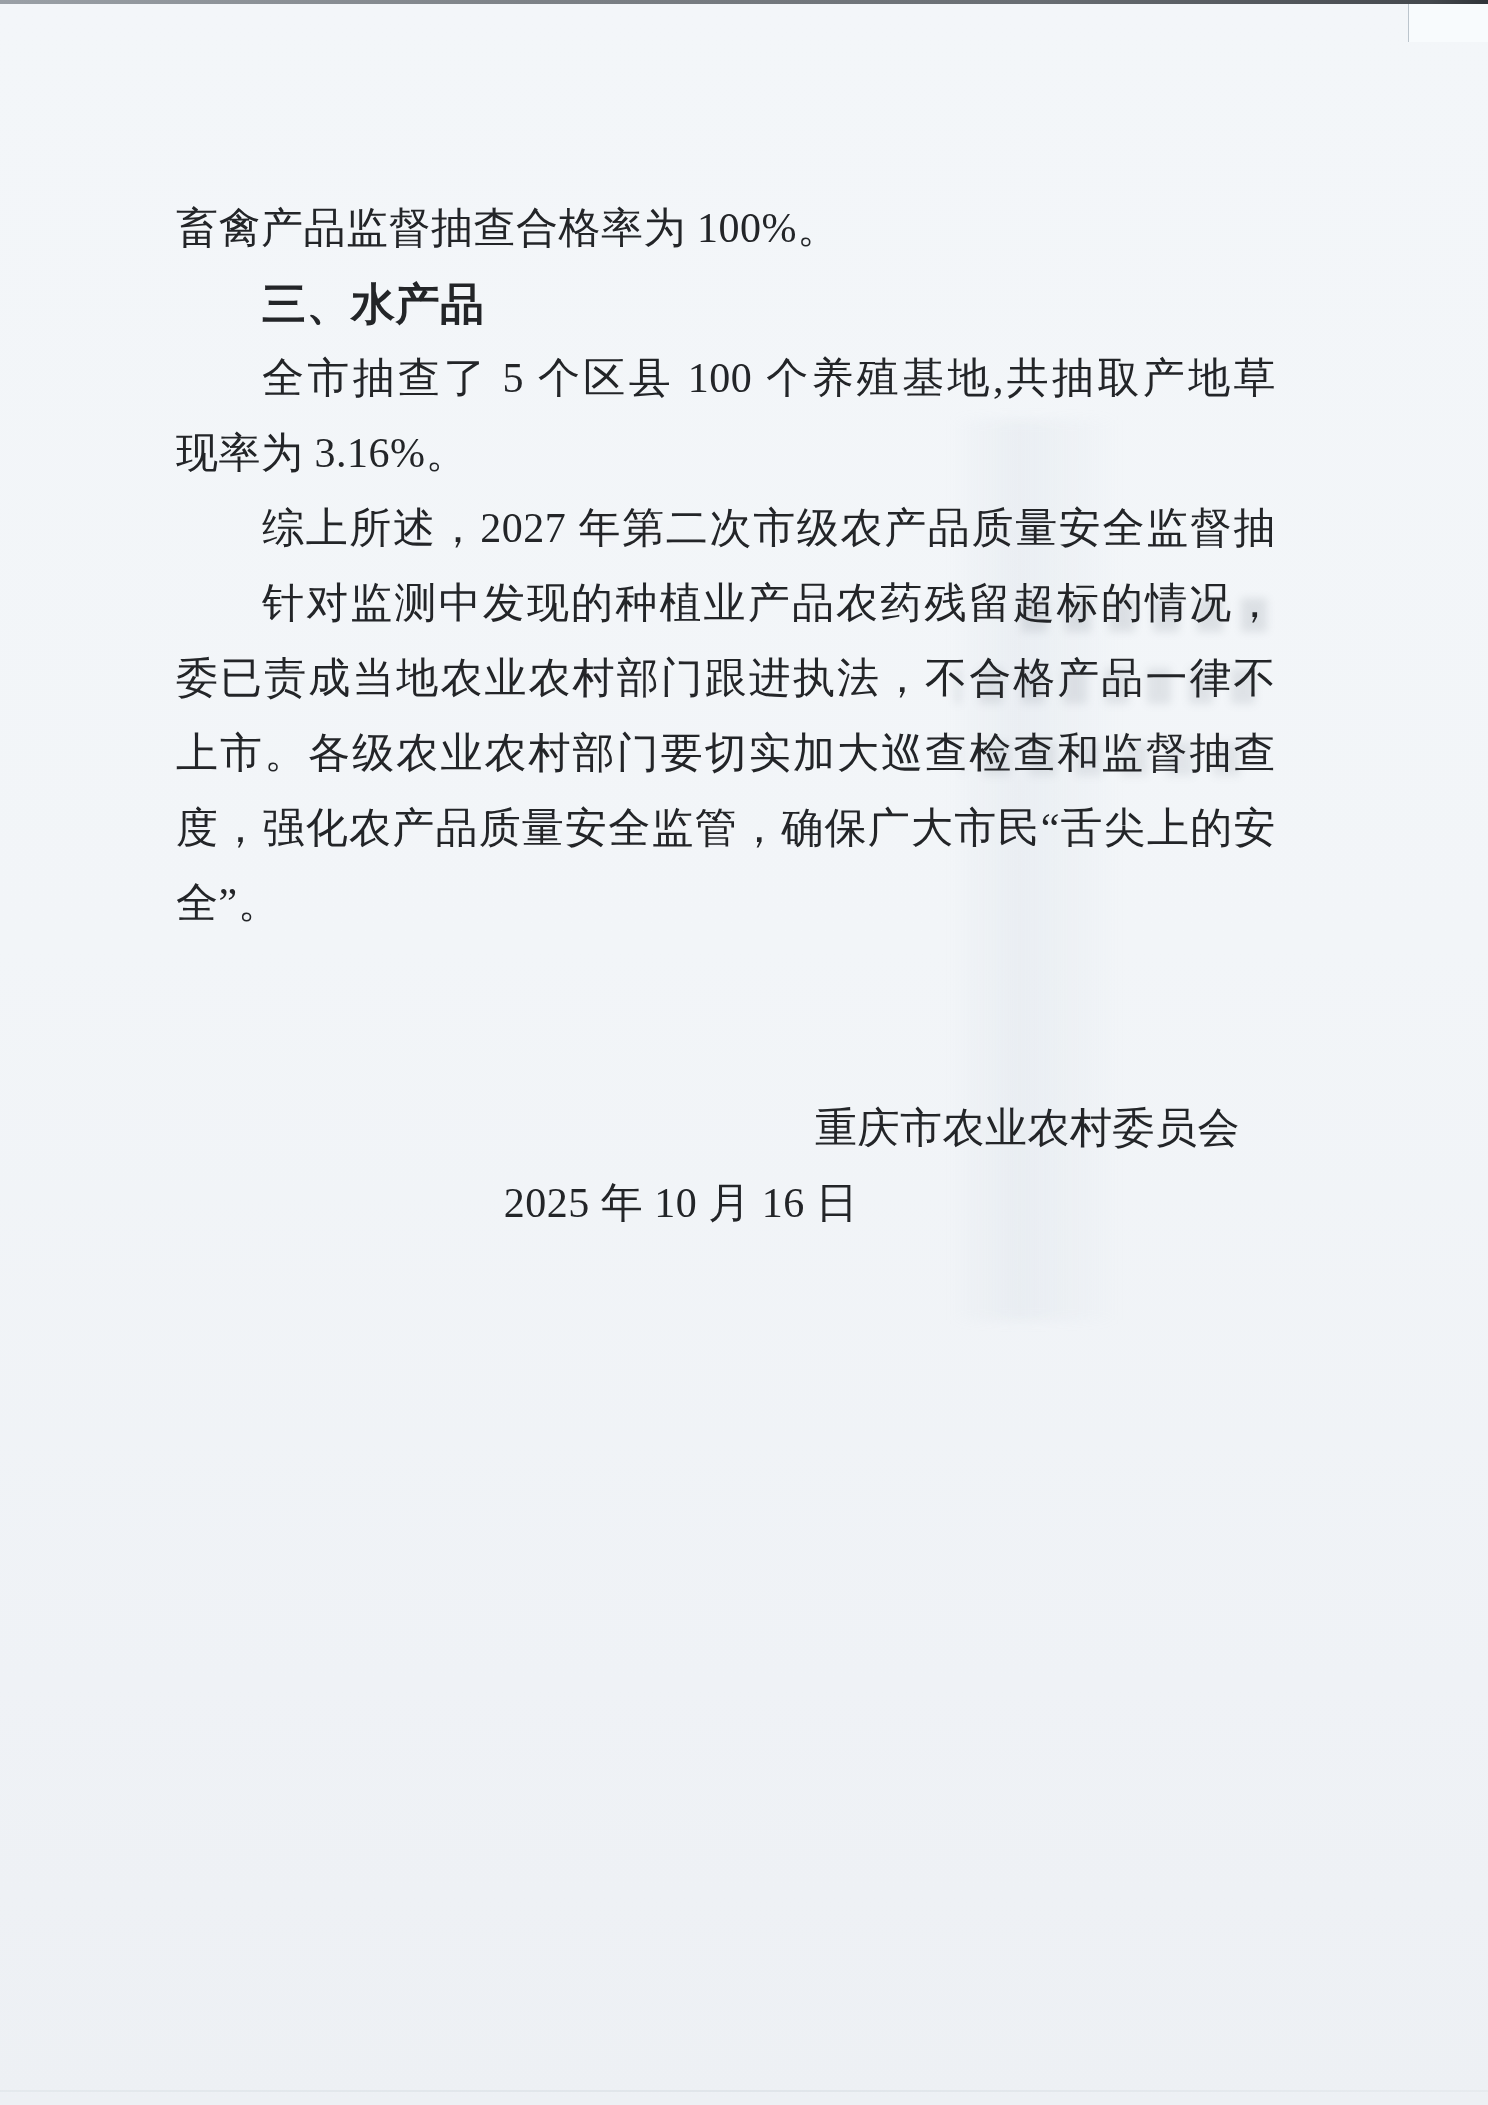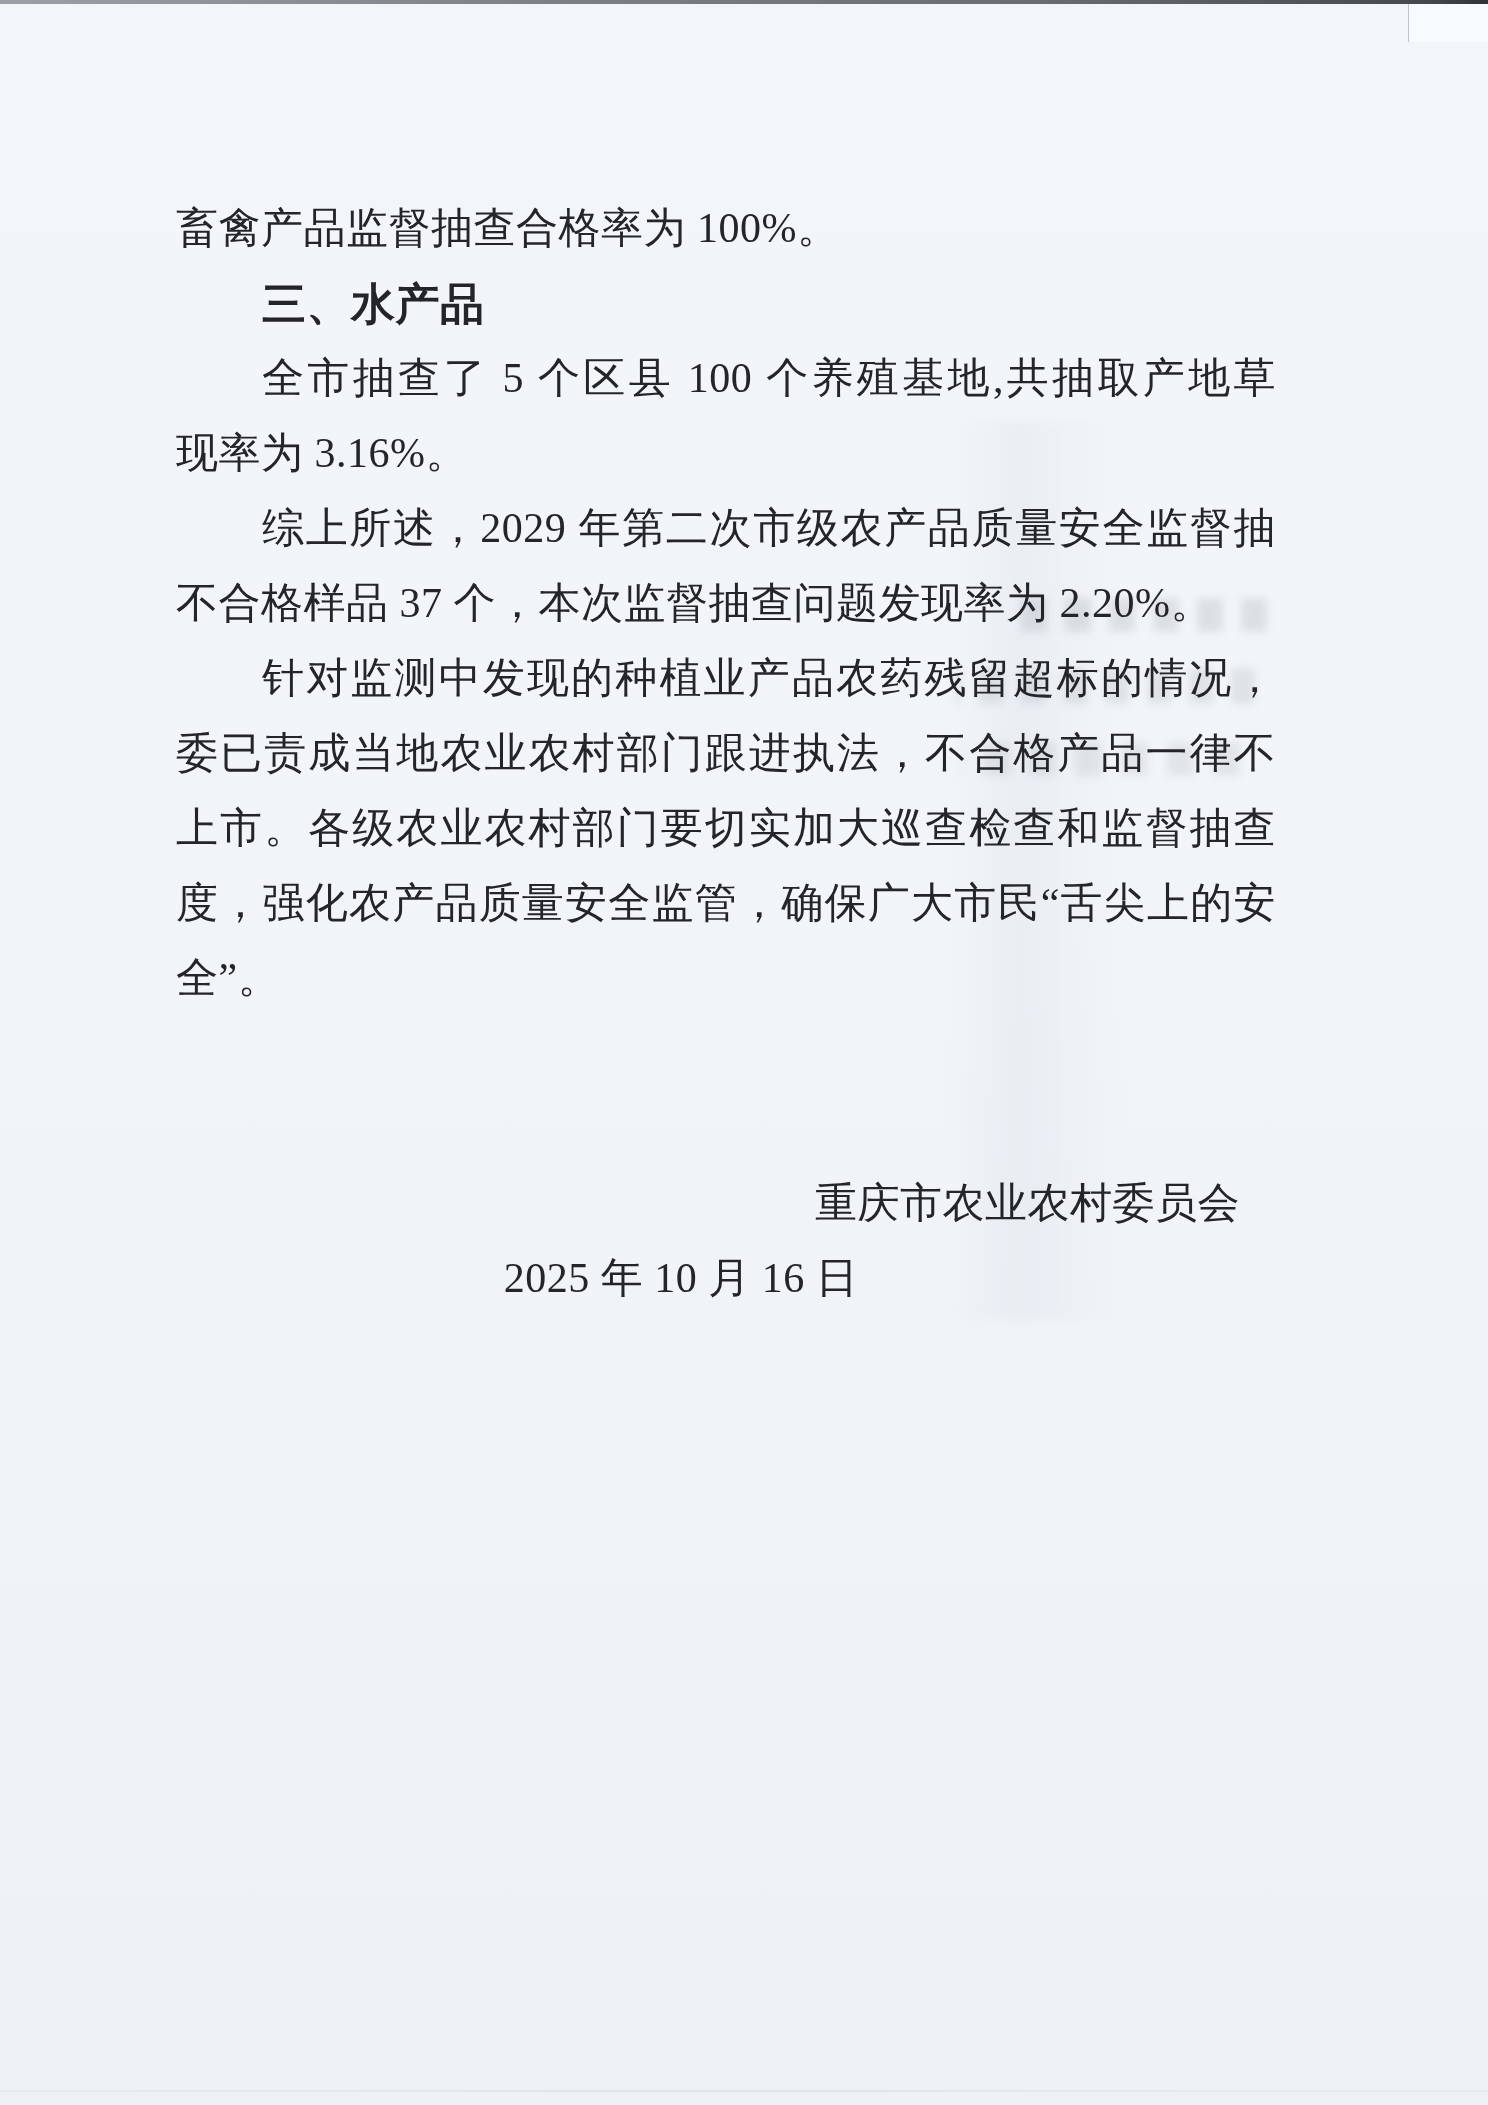--- a/index.html
+++ b/index.html
@@ -88,22 +88,21 @@
   <div class="scan-band"></div>
   <div class="bleed bleed-1"></div>
   <div class="bleed bleed-2"></div>
   <div class="bleed bleed-3"></div>
 
   <div class="doc">
     <p class="line">畜禽产品监督抽查合格率为 100%。</p>
     <p class="line heading indent">三、水产品</p>
     <p class="line fill indent">全市抽查了 5 个区县 100 个养殖基地,共抽取产地草鱼、</p>
     <p class="line">现率为 3.16%。</p>
-    <p class="line fill indent">综上所述，2029 年第二次市级农产品质量安全监督抽</p>
-    <p class="line">不合格样品 37 个，本次监督抽查问题发现率为 2.20%。</p>
+    <p class="line fill indent">综上所述，2027 年第二次市级农产品质量安全监督抽</p>
     <p class="line fill indent">针对监测中发现的种植业产品农药残留超标的情况，我</p>
     <p class="line fill">委已责成当地农业农村部门跟进执法，不合格产品一律不得</p>
     <p class="line fill">上市。各级农业农村部门要切实加大巡查检查和监督抽查力</p>
     <p class="line fill">度，强化农产品质量安全监管，确保广大市民“舌尖上的安</p>
     <p class="line">全”。</p>
 
     <div class="spacer"></div>
 
     <p class="line sig">重庆市农业农村委员会</p>
     <p class="line date-line">2025 年 10 月 16 日</p>

